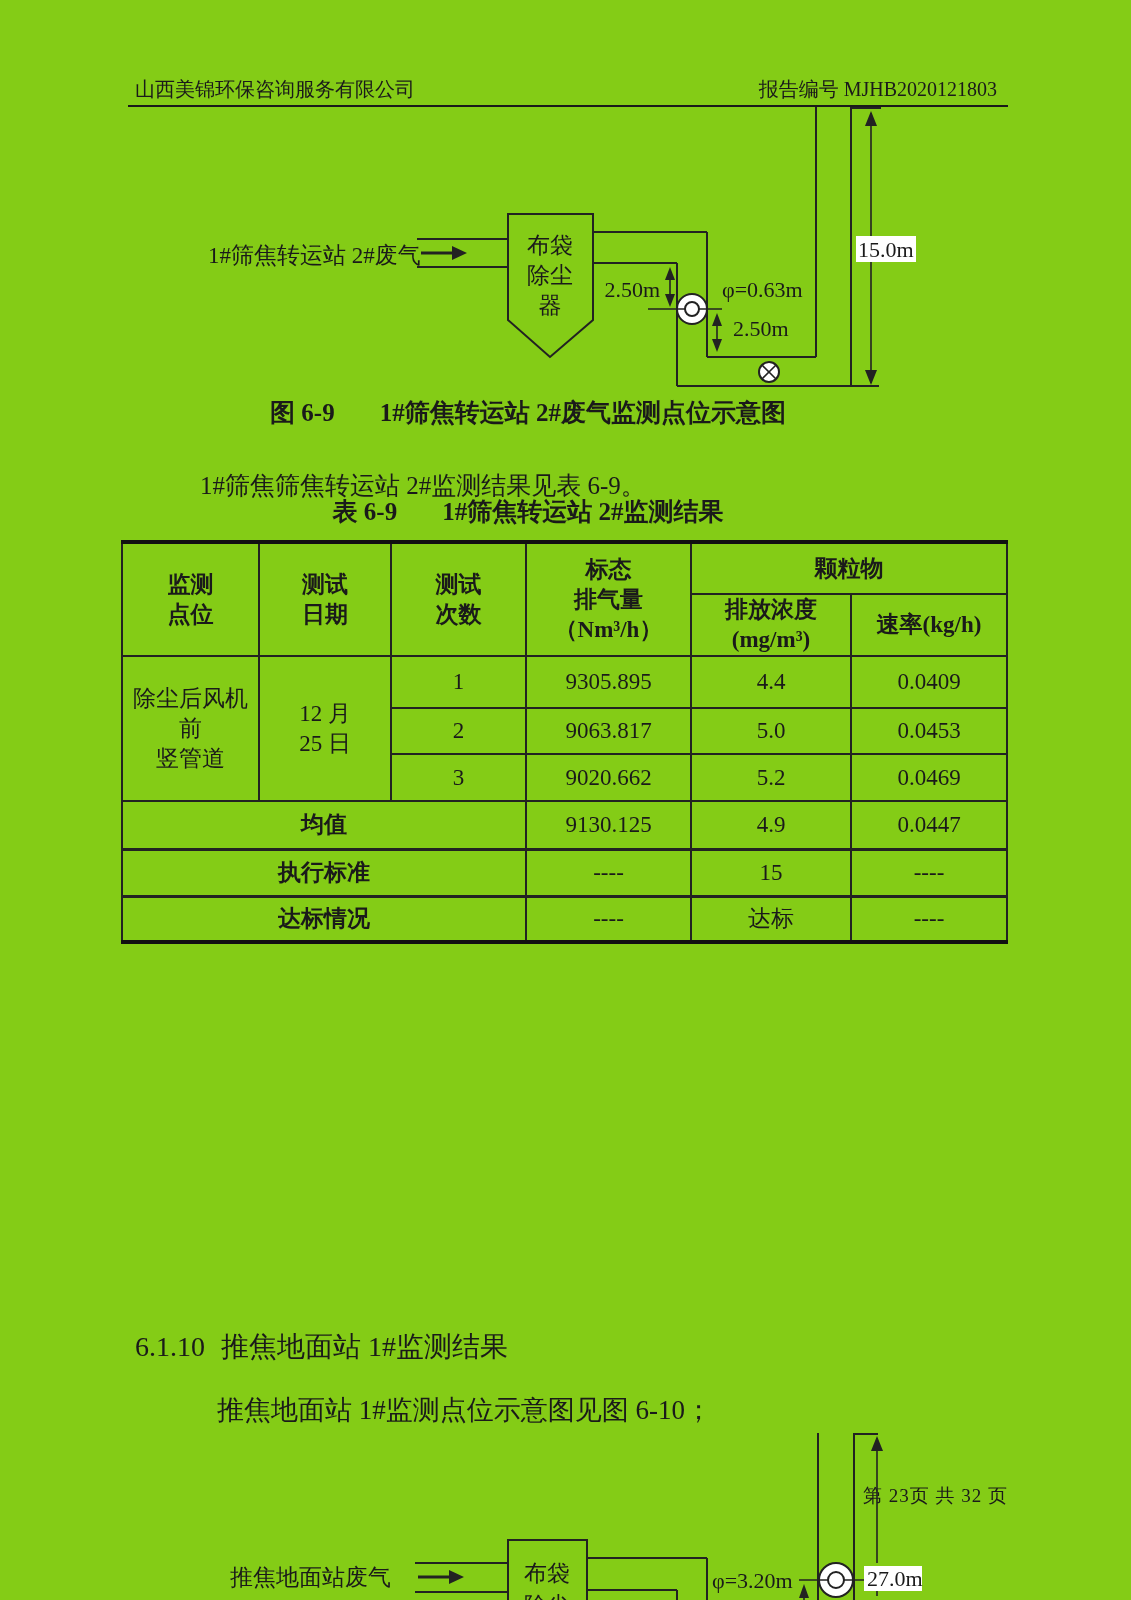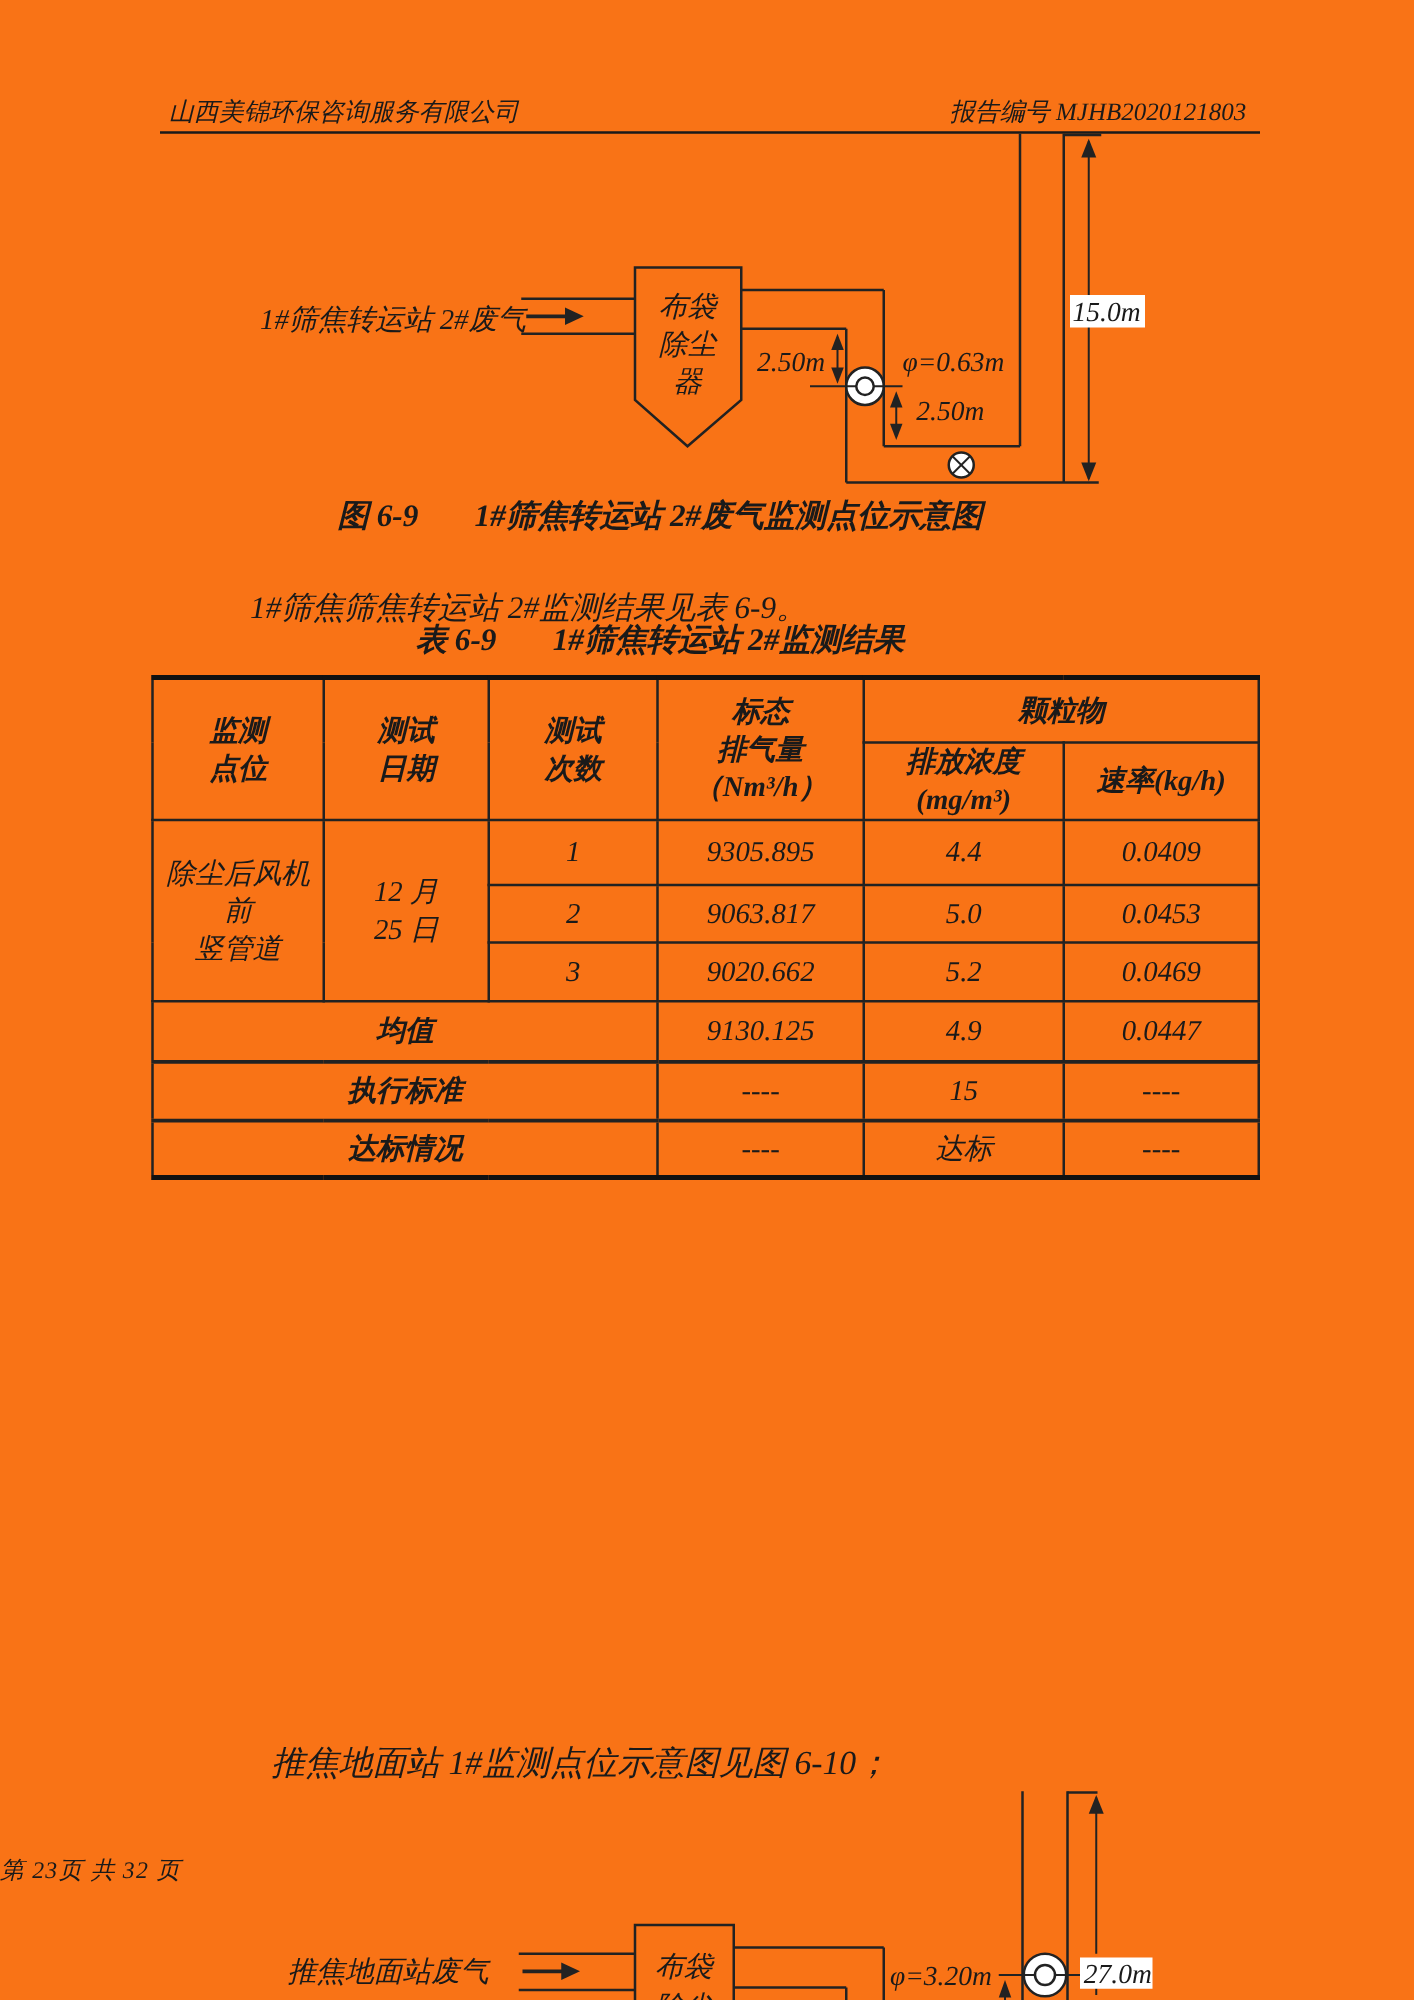--- a/index.html
+++ b/index.html
@@ -1,25 +1,24 @@
 <!DOCTYPE html>
 <html><head>
 <meta charset="utf-8">
 <style>
   * { margin: 0; padding: 0; box-sizing: border-box; }
   html, body { background: #ffffff; }
   #page {
     position: relative;
     width: 1131px;
     height: 1600px;
-    background: #f97316;
+    background: #84cc16;
     overflow: hidden;
     font-family: "Liberation Serif", "DejaVu Serif", serif;
     color: #1a1a1a;
-    font-style: italic;
   }
   .abs { position: absolute; }
   .doc-header-text { font-size: 20px; color: #1a1a1a; white-space: nowrap; }
   .rule { background: #1a1a1a; }
   .fig-caption {
     left: 0; width: 1056px; text-align: center;
     font-size: 25px; font-weight: bold; white-space: nowrap;
   }
   .cap-gap { display: inline-block; width: 45px; }
   .para { font-size: 25px; white-space: nowrap; margin-top: 16px; }
@@ -45,21 +44,21 @@
   table.mon td {
     border: 2px solid #222;
     text-align: center; vertical-align: middle;
     white-space: pre-line; line-height: 30px;
     padding: 0;
   }
   table.mon td.hd { font-weight: bold; }
   table.mon tr.thickline td { border-bottom-width: 3px; }
   .section-head { font-size: 28px; white-space: nowrap; }
   .section-head .num { margin-right: 16px; }
-  .footer-text { left: 0; width: 1008px; text-align: left; font-size: 19px; letter-spacing: 1px; }
+  .footer-text { left: 0; width: 1008px; text-align: right; font-size: 19px; letter-spacing: 1px; }
 </style>
 </head>
 <body>
 
 <div id="page">
 
   <div class="abs doc-header-text" style="left:135px; top:76px;">山西美锦环保咨询服务有限公司</div>
   <div class="abs doc-header-text" style="right:134px; top:76px;">报告编号 MJHB2020121803</div>
   <div class="abs rule" style="left:128px; top:105px; width:880px; height:2px;"></div>
 
@@ -186,20 +185,23 @@
       </tr>
       <tr style="height:46px">
         <td class="hd" colspan="3">达标情况</td>
         <td>----</td>
         <td>达标</td>
         <td>----</td>
       </tr>
     </tbody>
   </table>
 
+  <div class="abs section-head" style="left:135px; top:1328px;">
+    <span class="num">6.1.10</span><span>推焦地面站 1#监测结果</span>
+  </div>
 
   <div class="abs para" style="left:217px; top:1376px; font-size:27px;">推焦地面站 1#监测点位示意图见图 6-10；</div>
 
   <div class="abs footer-text" style="top:1483px;">第 23页 共 32 页</div>
 
   <svg class="abs" style="left:180px; top:1420px;" width="760" height="180" viewBox="0 0 760 180">
 
     <line x1="235" y1="143" x2="328" y2="143"></line>
     <line x1="235" y1="172" x2="328" y2="172"></line>
     <line x1="238" y1="157" x2="270" y2="157" style="stroke-width:3"></line>

